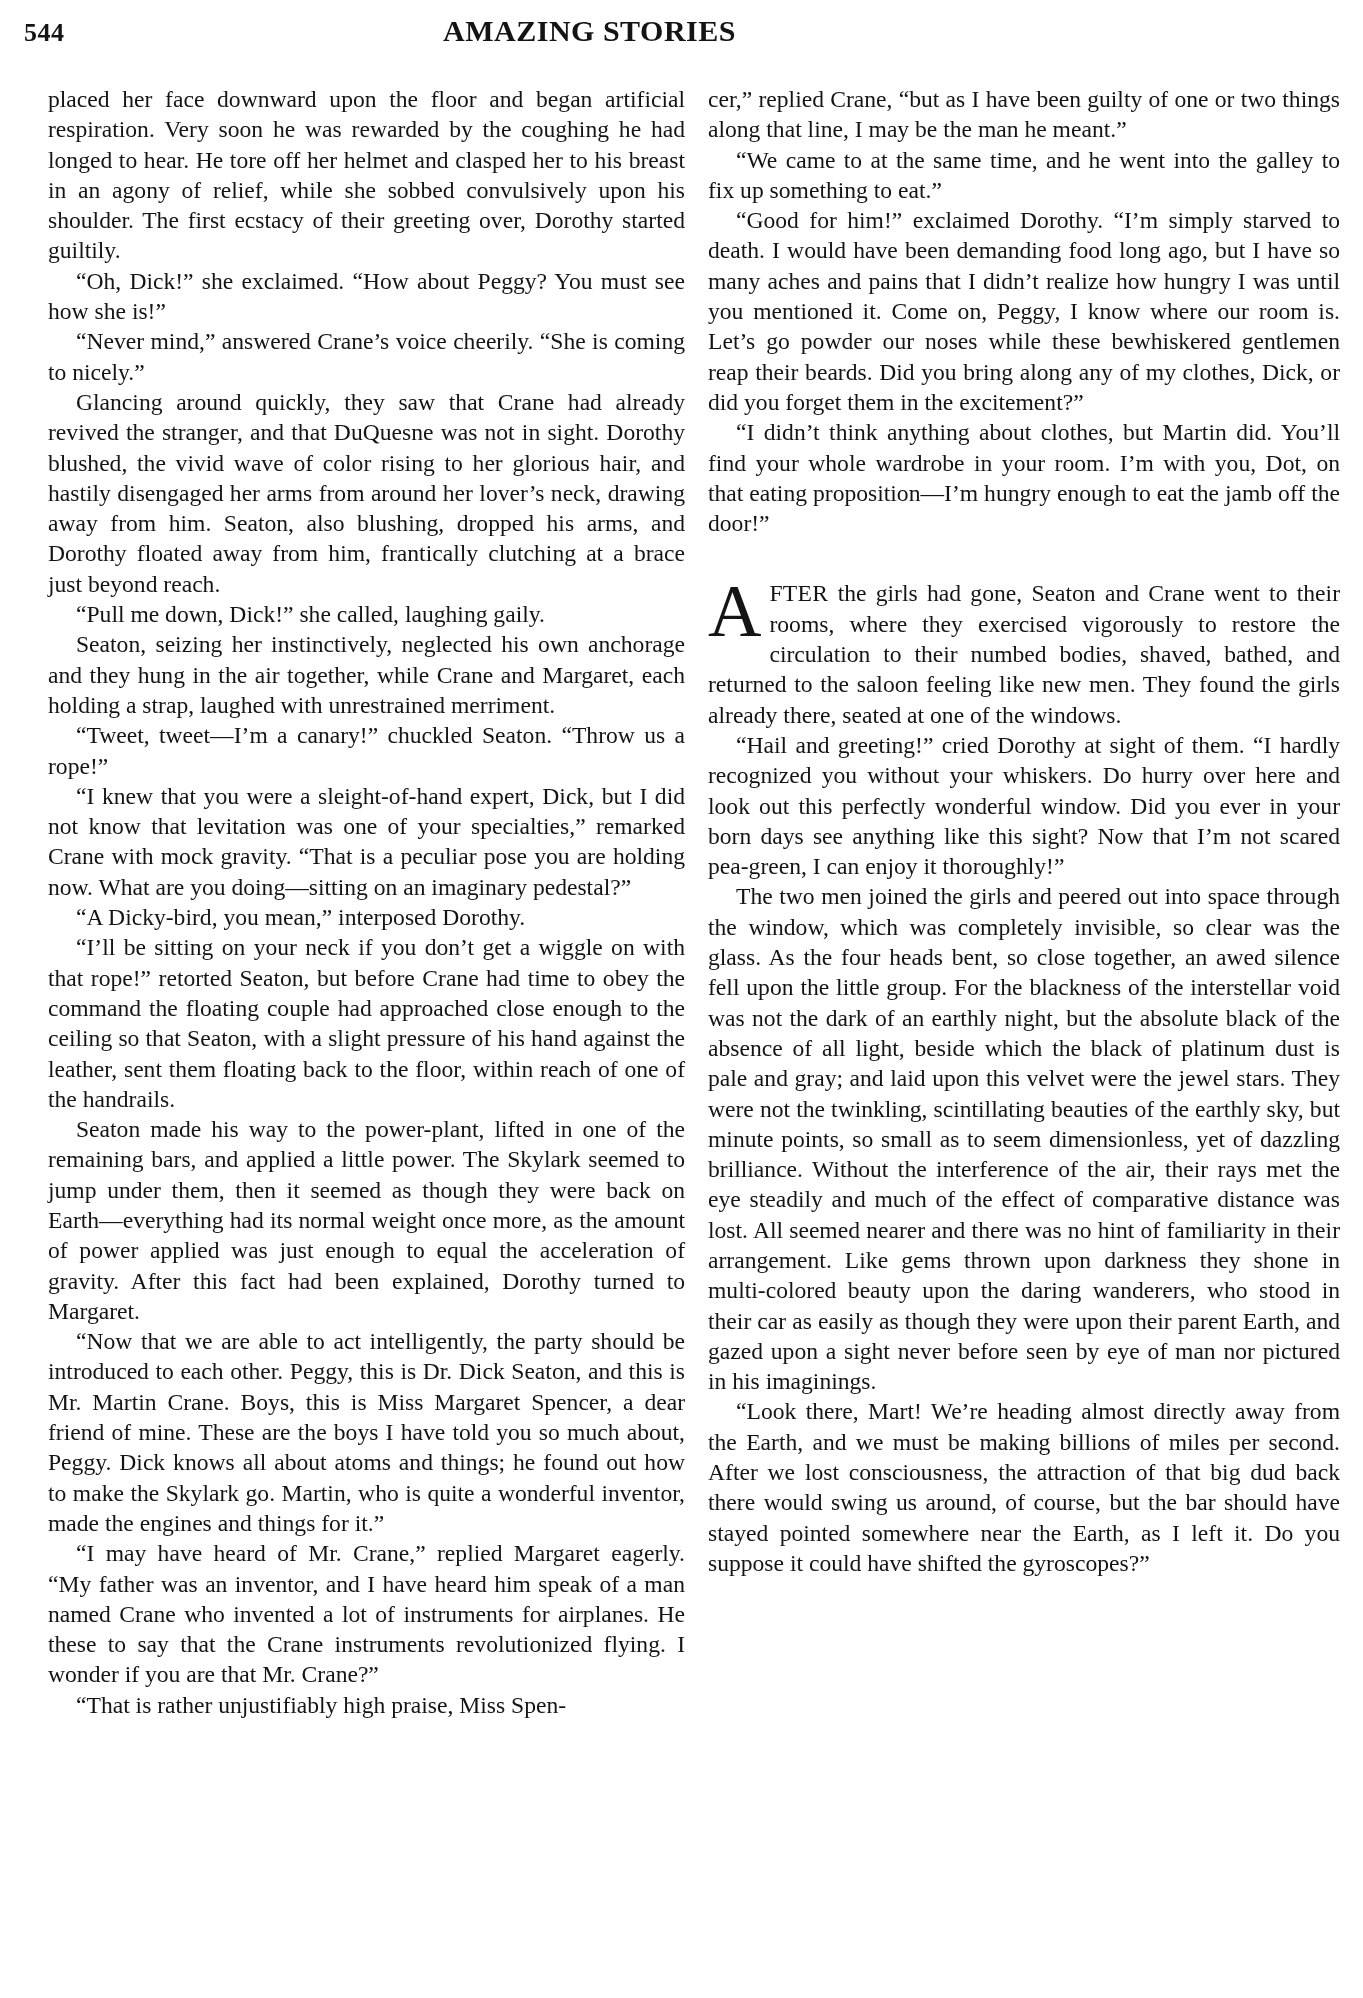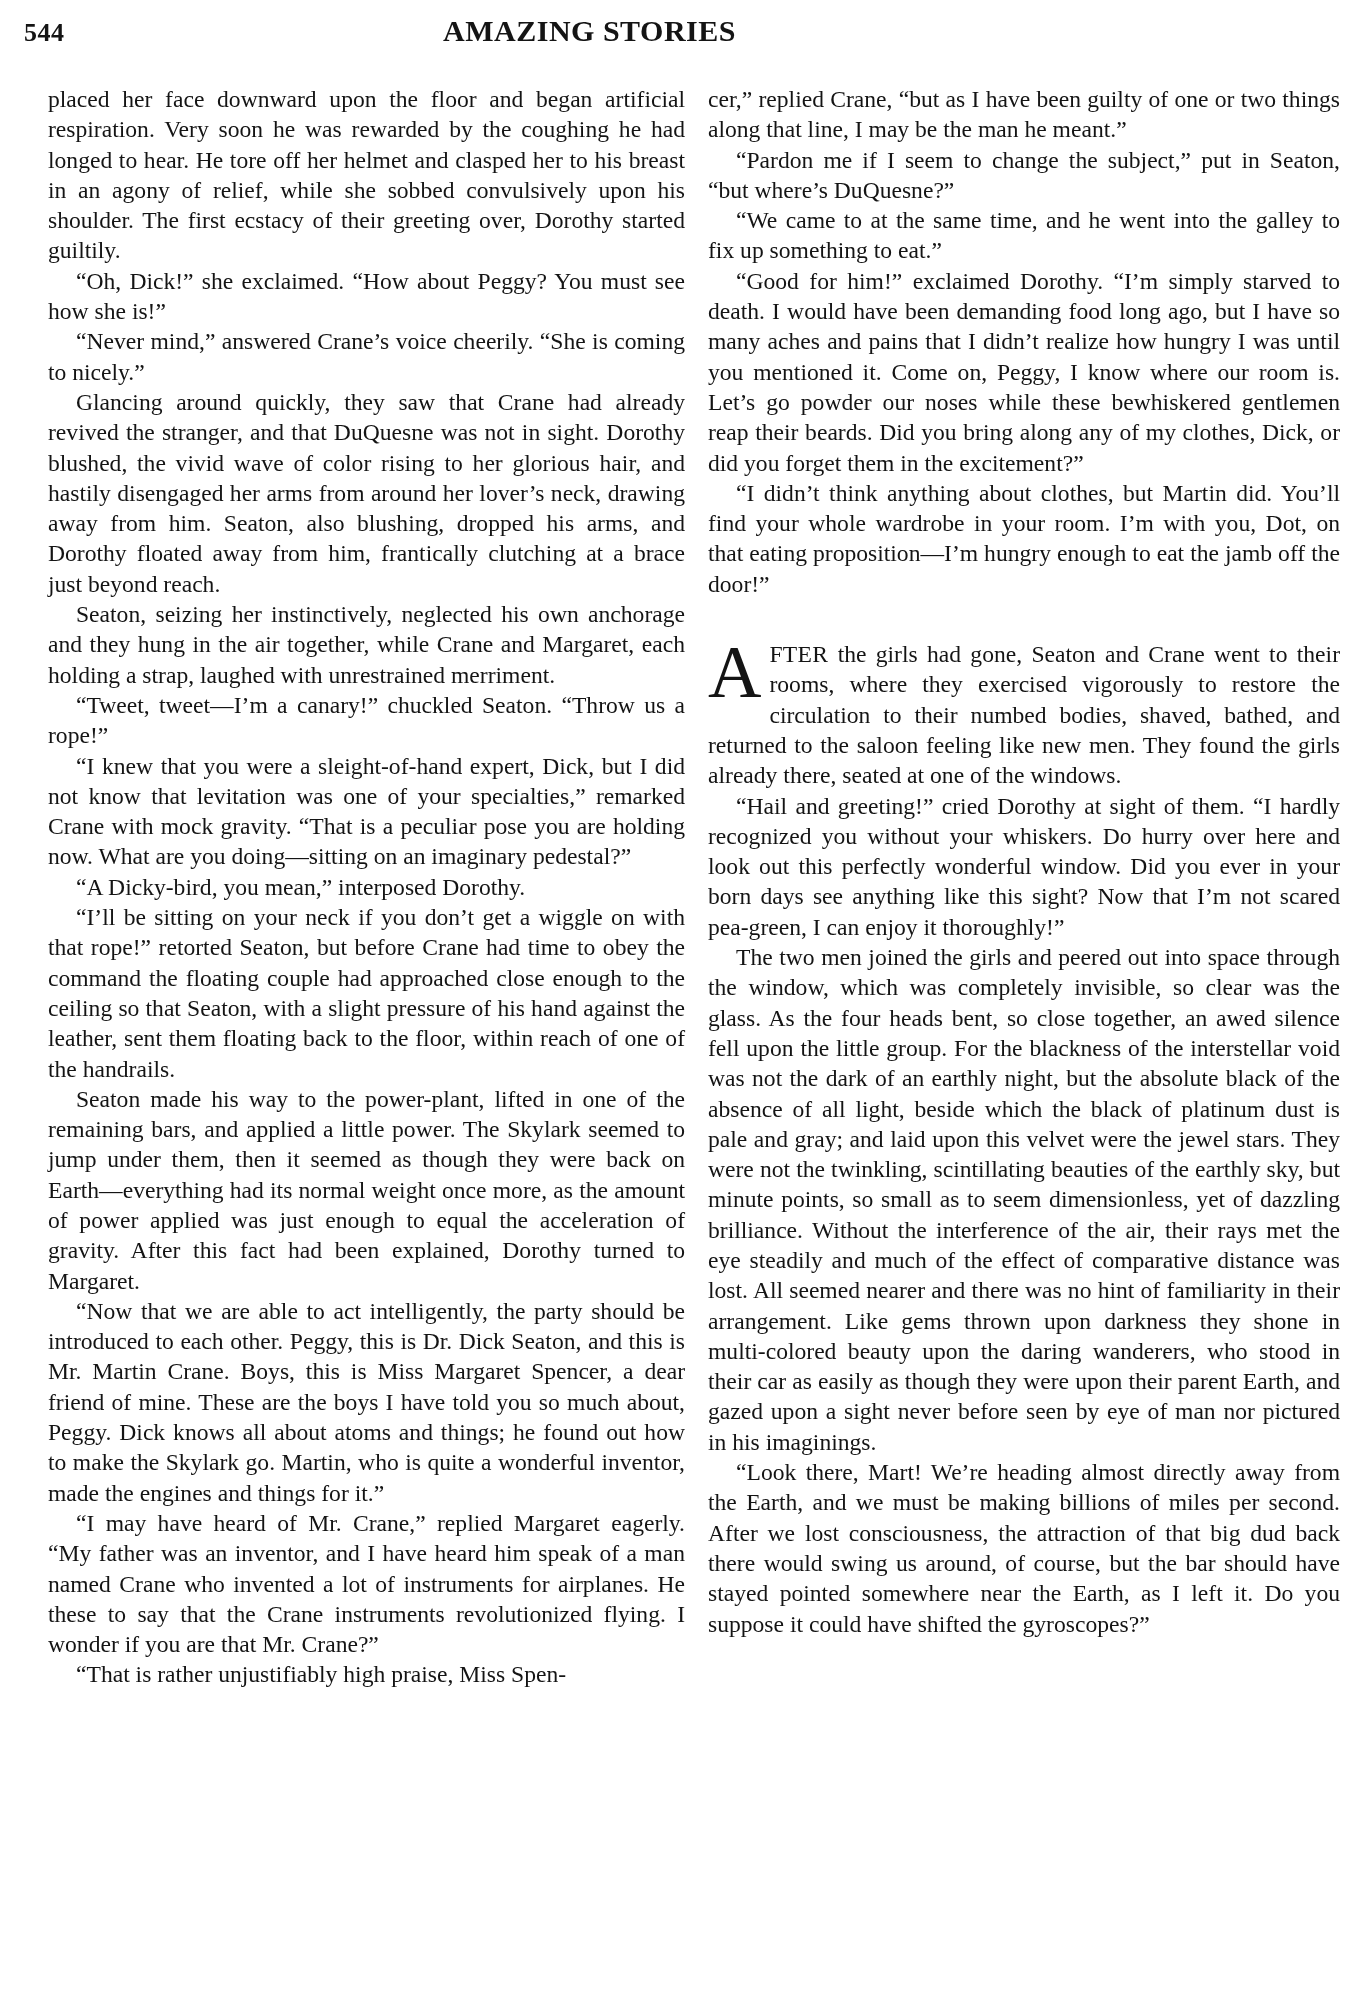--- a/index.html
+++ b/index.html
@@ -43,34 +43,34 @@
 <div class="header">
   <span class="page-number">544</span>
   <span class="running-title">AMAZING STORIES</span>
 </div>
 
 <div class="column col-left">
   <p class="para noindent">placed her face downward upon the floor and began artificial respiration.  Very soon he was rewarded by the coughing he had longed to hear.  He tore off her helmet and clasped her to his breast in an agony of relief, while she sobbed convulsively upon his shoulder. The first ecstacy of their greeting over, Dorothy started guiltily.</p>
   <p class="para">“Oh, Dick!” she exclaimed.  “How about Peggy? You must see how she is!”</p>
   <p class="para">“Never mind,” answered Crane’s voice cheerily. “She is coming to nicely.”</p>
   <p class="para">Glancing around quickly, they saw that Crane had already revived the stranger, and that DuQuesne was not in sight.  Dorothy blushed, the vivid wave of color rising to her glorious hair, and hastily disengaged her arms from around her lover’s neck, drawing away from him.  Seaton, also blushing, dropped his arms, and Dorothy floated away from him, frantically clutching at a brace just beyond reach.</p>
+  <p class="para">“Pull me down, Dick!” she called, laughing gaily.</p>
   <p class="para">Seaton, seizing her instinctively, neglected his own anchorage and they hung in the air together, while Crane and Margaret, each holding a strap, laughed with unrestrained merriment.</p>
   <p class="para">“Tweet, tweet—I’m a canary!” chuckled Seaton. “Throw us a rope!”</p>
   <p class="para">“I knew that you were a sleight-of-hand expert, Dick, but I did not know that levitation was one of your specialties,” remarked Crane with mock gravity.  “That is a peculiar pose you are holding now.  What are you doing—sitting on an imaginary pedestal?”</p>
   <p class="para">“A Dicky-bird, you mean,” interposed Dorothy.</p>
   <p class="para">“I’ll be sitting on your neck if you don’t get a wiggle on with that rope!” retorted Seaton, but before Crane had time to obey the command the floating couple had approached close enough to the ceiling so that Seaton, with a slight pressure of his hand against the leather, sent them floating back to the floor, within reach of one of the handrails.</p>
   <p class="para">Seaton made his way to the power-plant, lifted in one of the remaining bars, and applied a little power. The Skylark seemed to jump under them, then it seemed as though they were back on Earth—everything had its normal weight once more, as the amount of power applied was just enough to equal the acceleration of gravity.  After this fact had been explained, Dorothy turned to Margaret.</p>
   <p class="para">“Now that we are able to act intelligently, the party should be introduced to each other.  Peggy, this is Dr. Dick Seaton, and this is Mr. Martin Crane.  Boys, this is Miss Margaret Spencer, a dear friend of mine. These are the boys I have told you so much about, Peggy.  Dick knows all about atoms and things; he found out how to make the Skylark go.  Martin, who is quite a wonderful inventor, made the engines and things for it.”</p>
   <p class="para">“I may have heard of Mr. Crane,” replied Margaret eagerly.  “My father was an inventor, and I have heard him speak of a man named Crane who invented a lot of instruments for airplanes.  He these to say that the Crane instruments revolutionized flying.  I wonder if you are that Mr. Crane?”</p>
   <p class="para" style="text-align:left;">“That is rather unjustifiably high praise, Miss Spen-</p>
 </div>
 
 <div class="column col-right">
   <p class="para noindent">cer,” replied Crane, “but as I have been guilty of one or two things along that line, I may be the man he meant.”</p>
-  <p class="para">“Pardon me if I seem to change the subject,” put in Seaton, “but where’s DuQuesne?”</p>
   <p class="para">“We came to at the same time, and he went into the galley to fix up something to eat.”</p>
   <p class="para">“Good for him!” exclaimed Dorothy.  “I’m simply starved to death.  I would have been demanding food long ago, but I have so many aches and pains that I didn’t realize how hungry I was until you mentioned it.  Come on, Peggy, I know where our room is.  Let’s go powder our noses while these bewhiskered gentlemen reap their beards.  Did you bring along any of my clothes, Dick, or did you forget them in the excitement?”</p>
   <p class="para">“I didn’t think anything about clothes, but Martin did.  You’ll find your whole wardrobe in your room. I’m with you, Dot, on that eating proposition—I’m hungry enough to eat the jamb off the door!”</p>
 
   <div class="section-break"></div>
 
   <p class="para dropcap-para">
     <span class="dropcap">A</span><span class="lead-caps">FTER</span><span> the girls had gone, Seaton and Crane went to their rooms, where they exercised vigorously to restore the circulation to their numbed bodies, shaved, bathed, and returned to the saloon feeling like new men.  They found the girls already there, seated at one of the windows.</span>
   </p>
 

